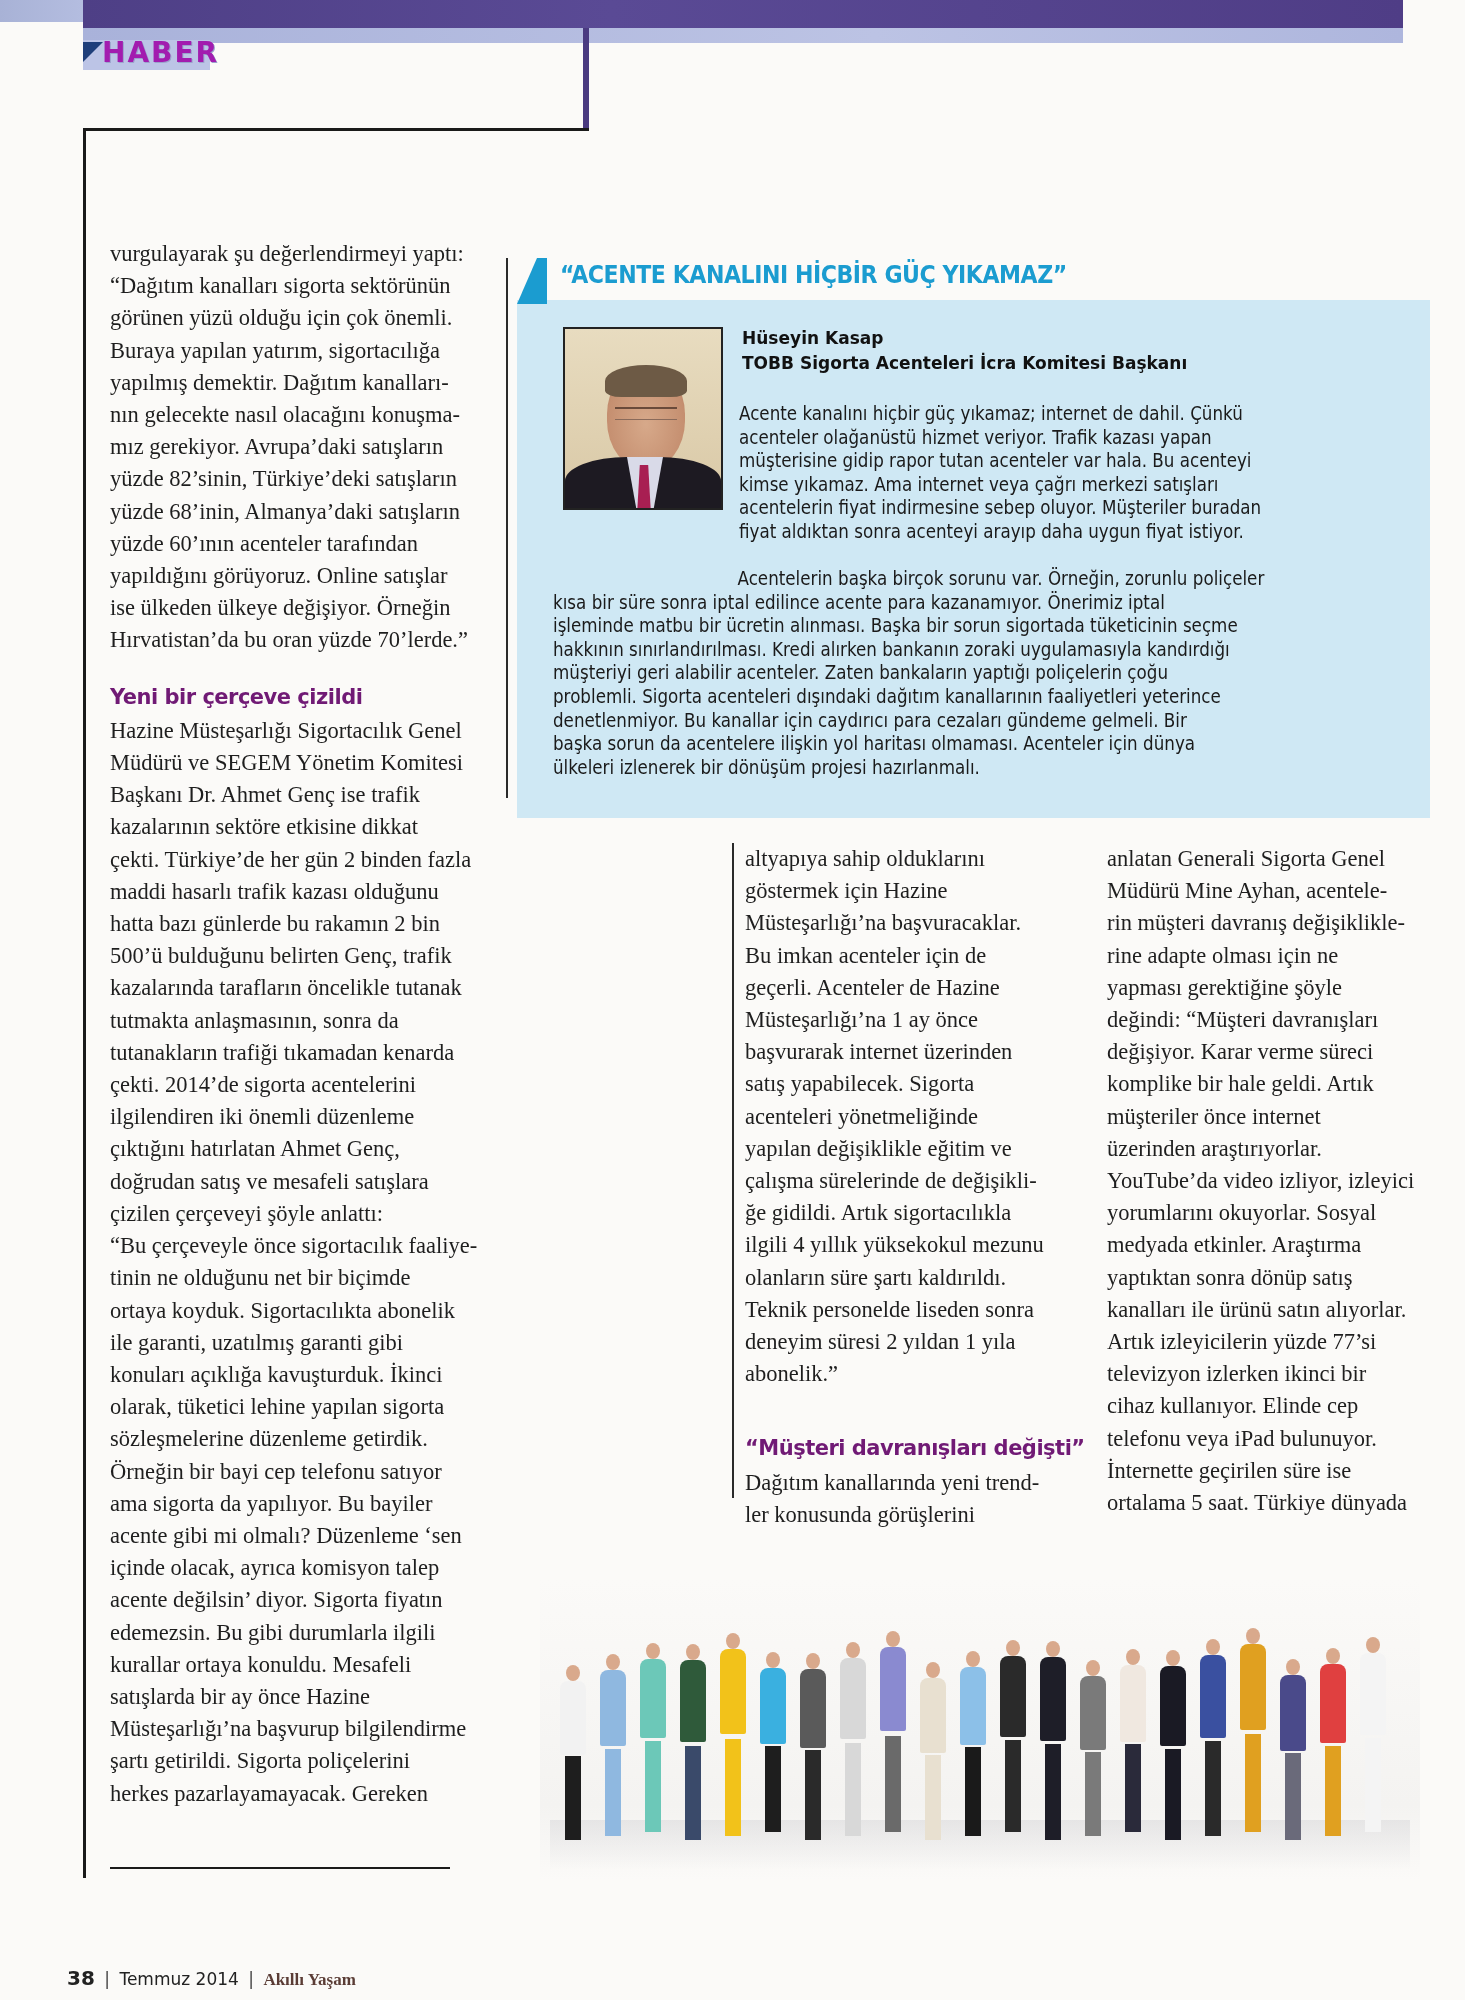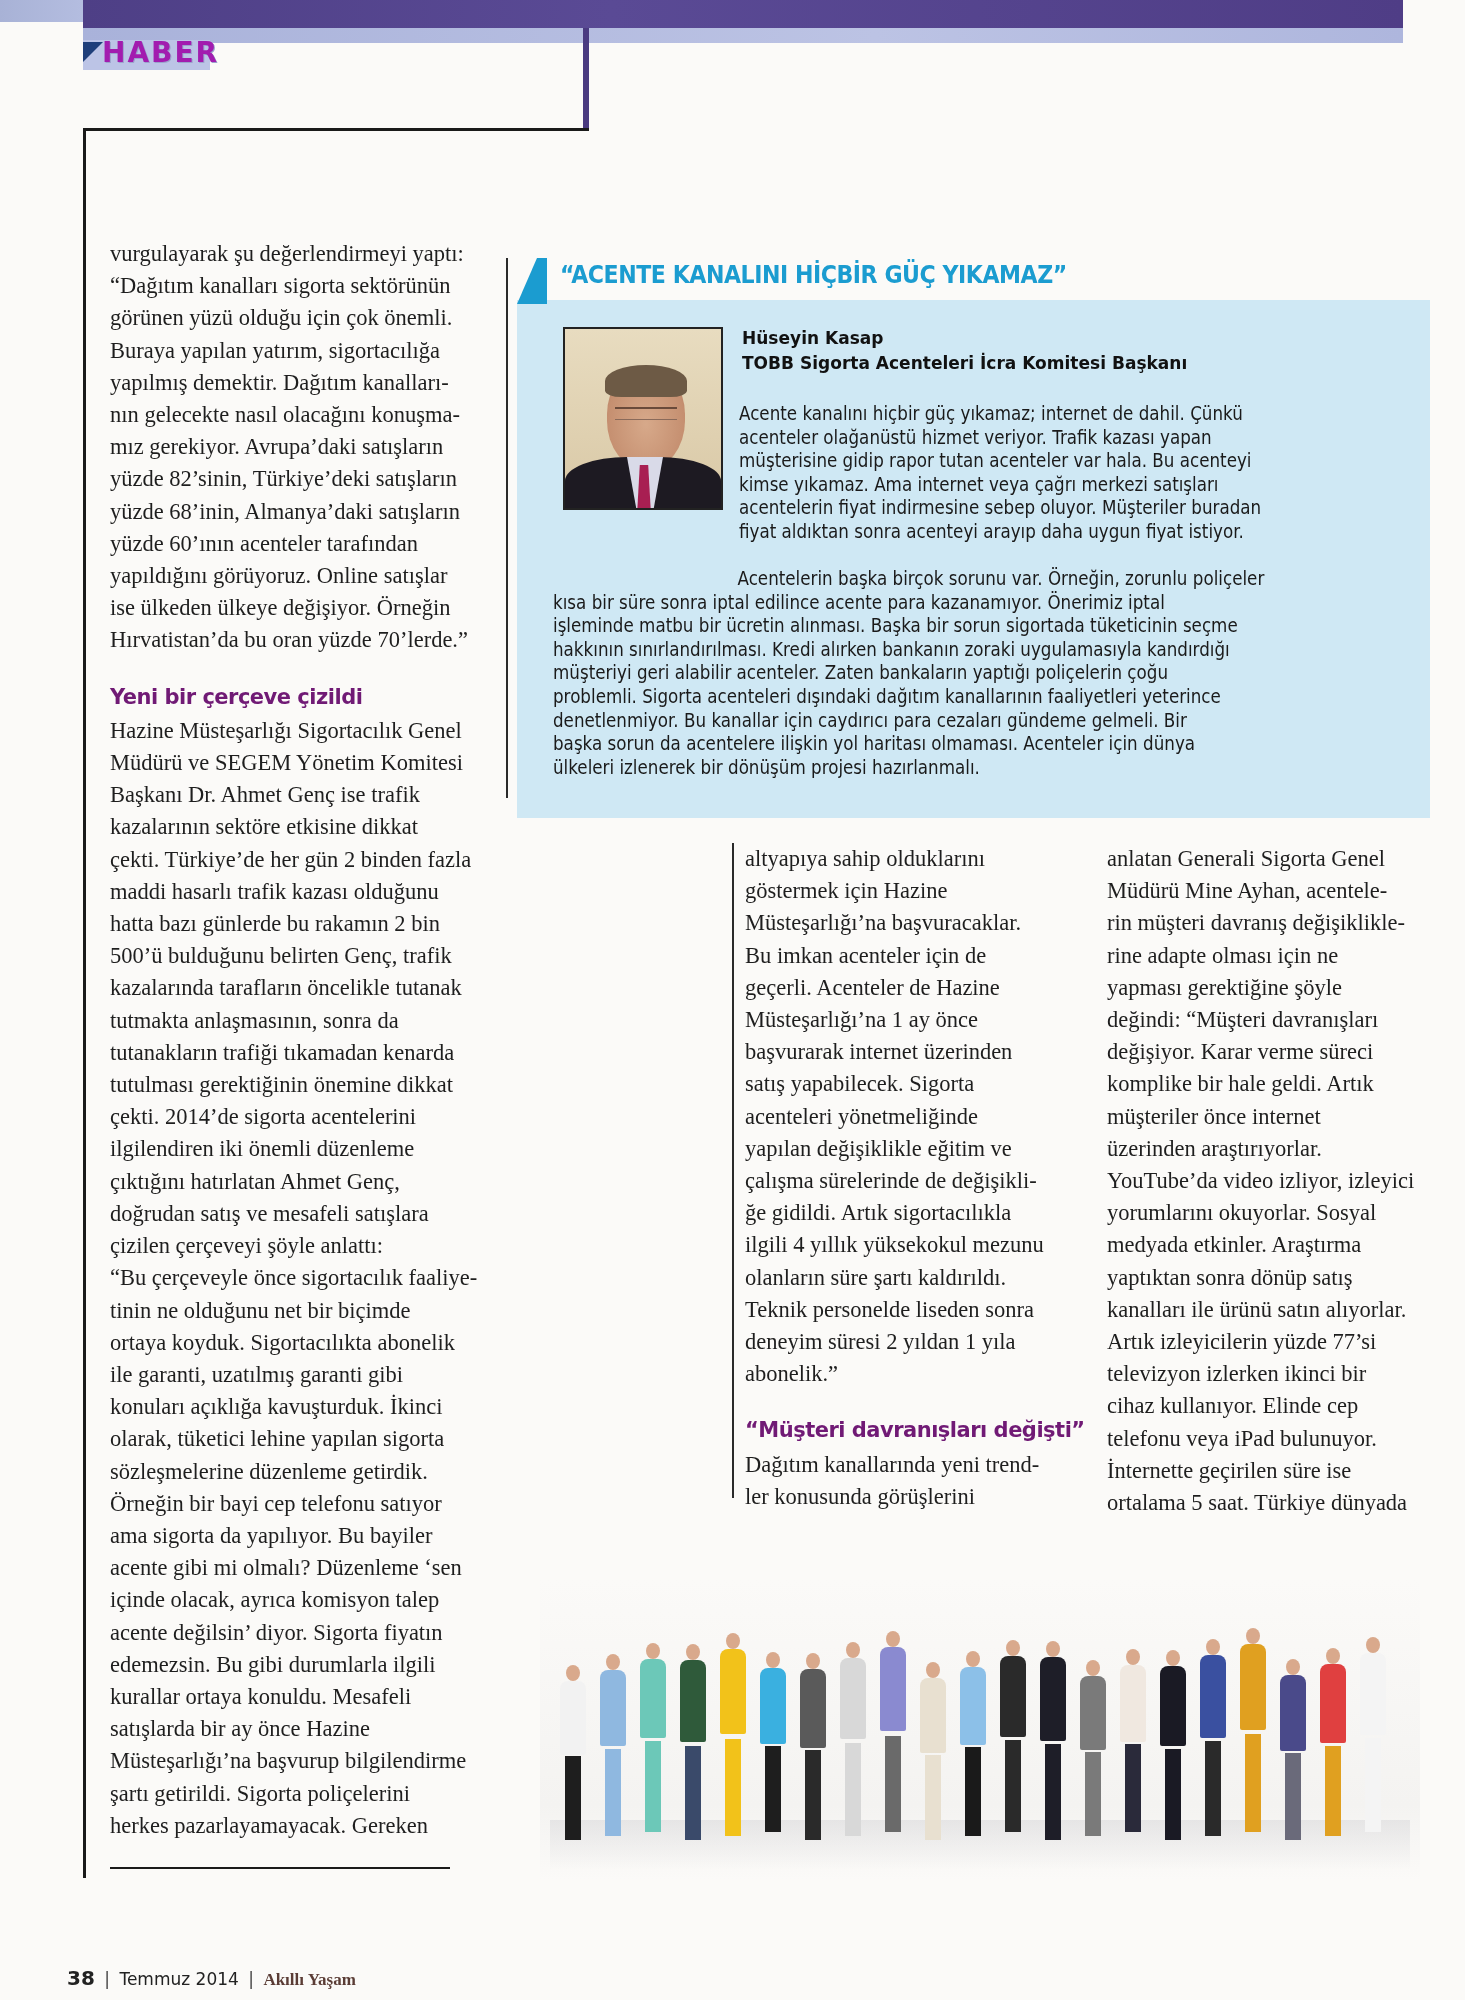--- a/index.html
+++ b/index.html
@@ -55,21 +55,21 @@
   }
   .col p { margin: 0; white-space: nowrap; }
   .col1 { left: 110px; top: 238px; width: 380px; }
   .col2 { left: 745px; top: 843px; width: 320px; }
   .col3 { left: 1107px; top: 843px; width: 330px; }
   .subhead {
     font-family: "DejaVu Sans", sans-serif; font-weight: bold; color: #701a75;
     font-size: 21px; letter-spacing: -0.5px; margin: 0; white-space: nowrap;
   }
   .col1 .subhead { margin-top: 24px; margin-bottom: 2px; }
-  .col2 .subhead { margin-top: 24px; margin-bottom: 2px; }
+  .col2 .subhead { margin-top: 42px; margin-bottom: 2px; }
   .col-rule {
     position: absolute; left: 732px; top: 843px; width: 2px; height: 655px; background: #2a2a2a;
   }
   .box-rule {
     position: absolute; left: 506px; top: 258px; width: 2px; height: 540px; background: #2a2a2a;
   }
 
   
   .box-title-marker {
     position: absolute; left: 517px; top: 258px; width: 0; height: 0;
@@ -201,21 +201,20 @@
       <p>Müdürü ve SEGEM Yönetim Komitesi</p>
       <p>Başkanı Dr. Ahmet Genç ise trafik</p>
       <p>kazalarının sektöre etkisine dikkat</p>
       <p>çekti. Türkiye’de her gün 2 binden fazla</p>
       <p>maddi hasarlı trafik kazası olduğunu</p>
       <p>hatta bazı günlerde bu rakamın 2 bin</p>
       <p>500’ü bulduğunu belirten Genç, trafik</p>
       <p>kazalarında tarafların öncelikle tutanak</p>
       <p>tutmakta anlaşmasının, sonra da</p>
       <p>tutanakların trafiği tıkamadan kenarda</p>
-      <p>tutulması gerektiğinin önemine dikkat</p>
       <p>çekti. 2014’de sigorta acentelerini</p>
       <p>ilgilendiren iki önemli düzenleme</p>
       <p>çıktığını hatırlatan Ahmet Genç,</p>
       <p>doğrudan satış ve mesafeli satışlara</p>
       <p>çizilen çerçeveyi şöyle anlattı:</p>
       <p>“Bu çerçeveyle önce sigortacılık faaliye-</p>
       <p>tinin ne olduğunu net bir biçimde</p>
       <p>ortaya koyduk. Sigortacılıkta abonelik</p>
       <p>ile garanti, uzatılmış garanti gibi</p>
       <p>konuları açıklığa kavuşturduk. İkinci</p>

